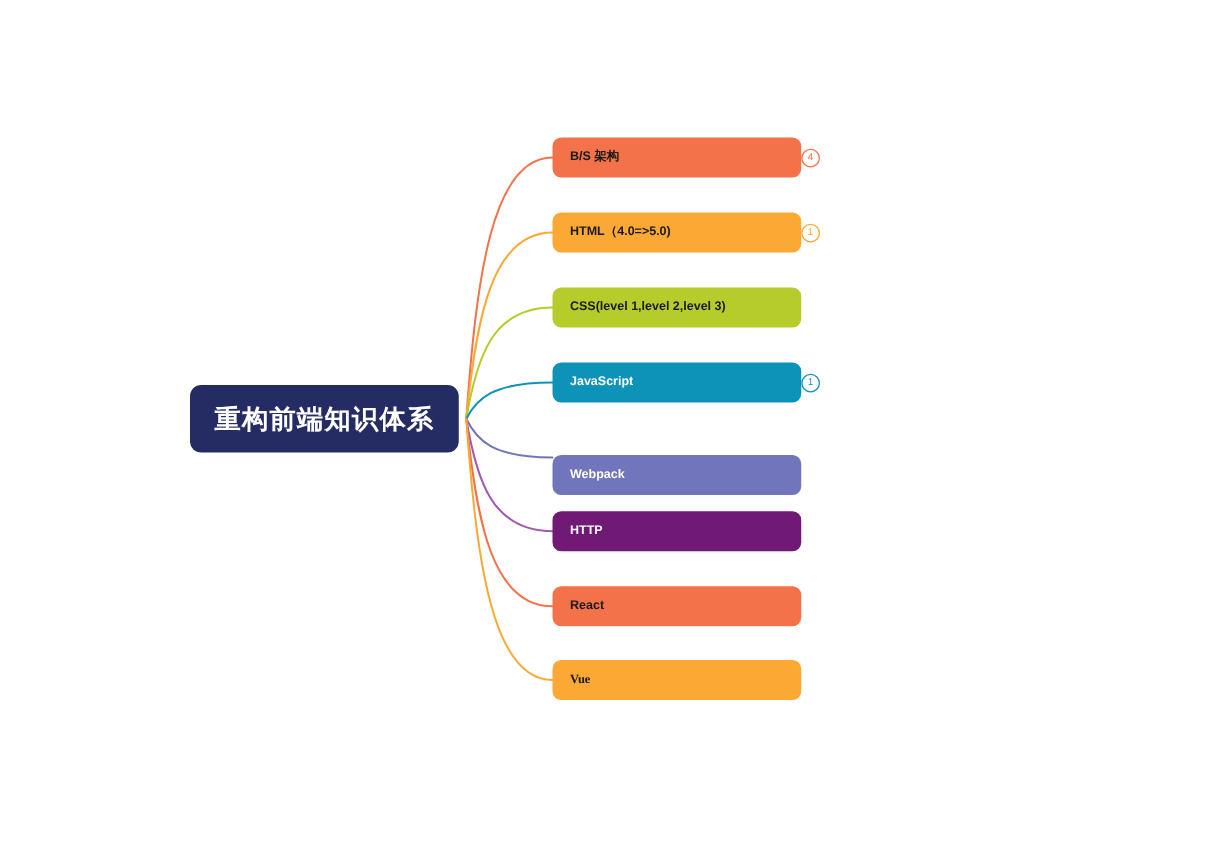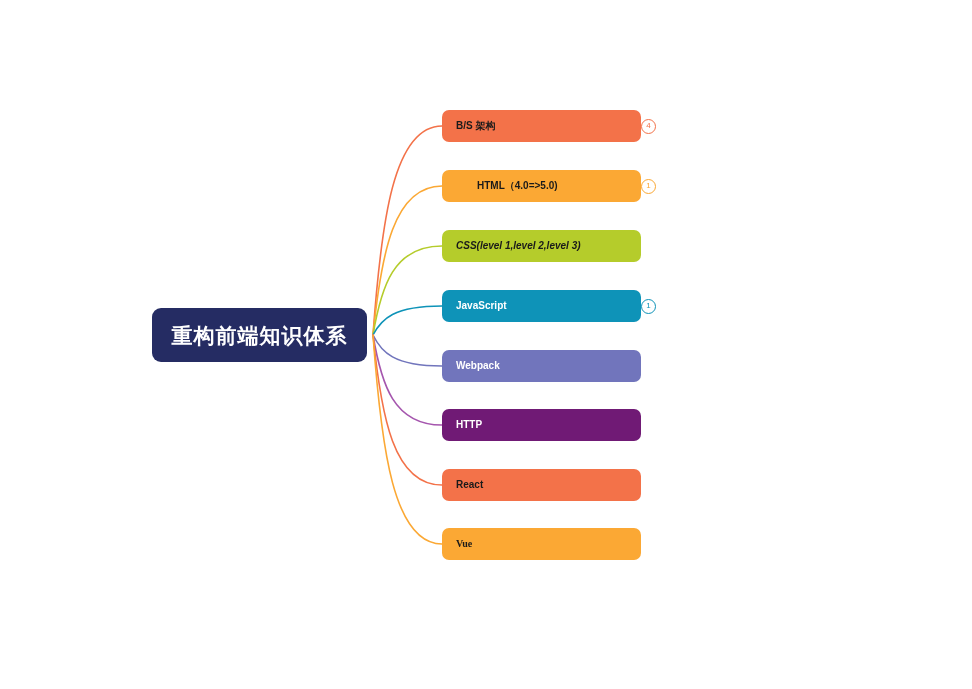--- a/index.html
+++ b/index.html
@@ -117,34 +117,34 @@
   <div class="root-node">
     <span class="root-label">重构前端知识体系</span>
   </div>
 
   <div id="branch-layer">
       <div class="branch" style="top: 110px; background: rgb(243, 114, 73);">
         <span class="branch-label" style="color: rgb(26, 26, 26);">B/S 架构</span>
       </div>
       <div class="badge-stub" style="top: 126px; color: rgb(243, 114, 73);"></div>
       <div class="badge" style="top: 118.5px; color: rgb(243, 114, 73);">4</div>
-      <div class="branch" style="top: 170px; background: rgb(251, 168, 52); padding-left: 21px;">
+      <div class="branch" style="top: 170px; background: rgb(251, 168, 52);">
         <span class="branch-label" style="color: rgb(26, 26, 26);">HTML（4.0=&gt;5.0)</span>
       </div>
       <div class="badge-stub" style="top: 186px; color: rgb(251, 168, 52);"></div>
       <div class="badge" style="top: 178.5px; color: rgb(251, 168, 52);">1</div>
       <div class="branch" style="top: 230px; background: rgb(181, 204, 43);">
-        <span class="branch-label" style="color: rgb(26, 26, 26); font-style: italic;">CSS(level 1,level 2,level 3)</span>
+        <span class="branch-label" style="color: rgb(26, 26, 26);">CSS(level 1,level 2,level 3)</span>
       </div>
       <div class="branch" style="top: 290px; background: rgb(14, 147, 184);">
         <span class="branch-label" style="color: rgb(255, 255, 255);">JavaScript</span>
       </div>
       <div class="badge-stub" style="top: 306px; color: rgb(14, 147, 184);"></div>
       <div class="badge" style="top: 298.5px; color: rgb(14, 147, 184);">1</div>
-      <div class="branch" style="top: 350px; background: rgb(113, 117, 188);">
+      <div class="branch" style="top: 364px; background: rgb(113, 117, 188);">
         <span class="branch-label" style="color: rgb(255, 255, 255);">Webpack</span>
       </div>
       <div class="branch" style="top: 409px; background: #701a75;">
         <span class="branch-label" style="color: rgb(255, 255, 255);">HTTP</span>
       </div>
       <div class="branch" style="top: 469px; background: rgb(243, 114, 73);">
         <span class="branch-label" style="color: rgb(26, 26, 26);">React</span>
       </div>
       <div class="branch" style="top: 528px; background: rgb(251, 168, 52);">
         <span class="branch-label" style="color: rgb(26, 26, 26); font-family: Liberation Serif, serif;">Vue</span>

